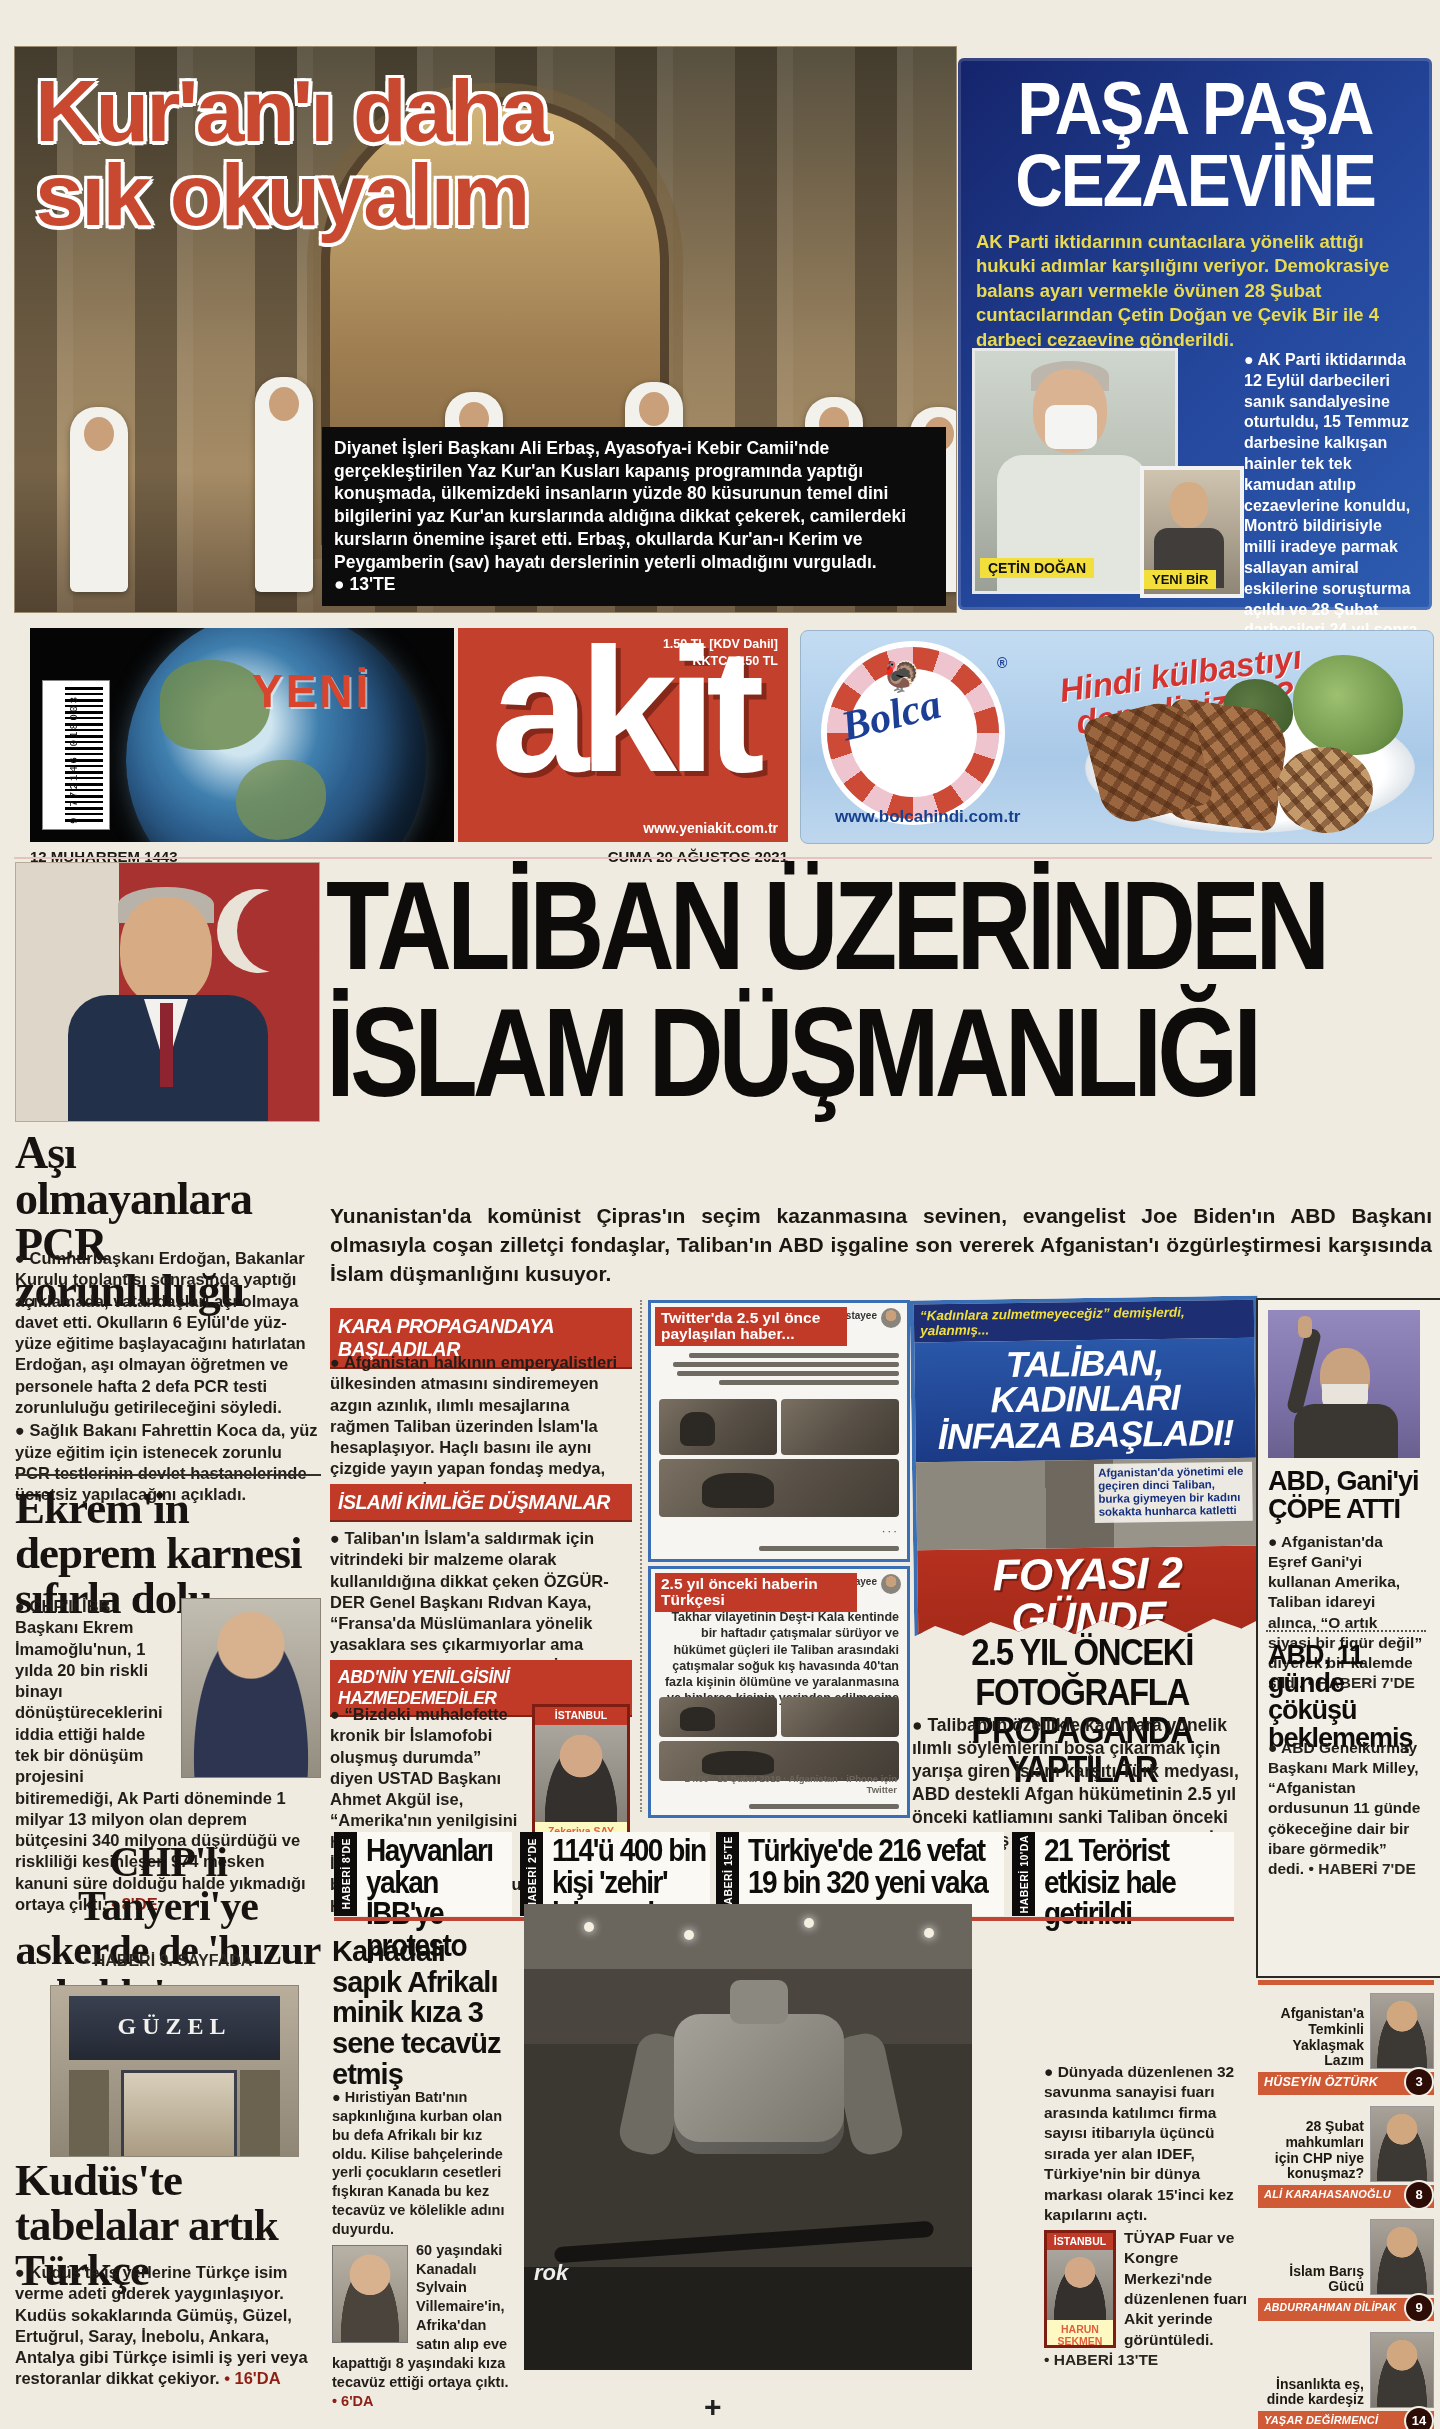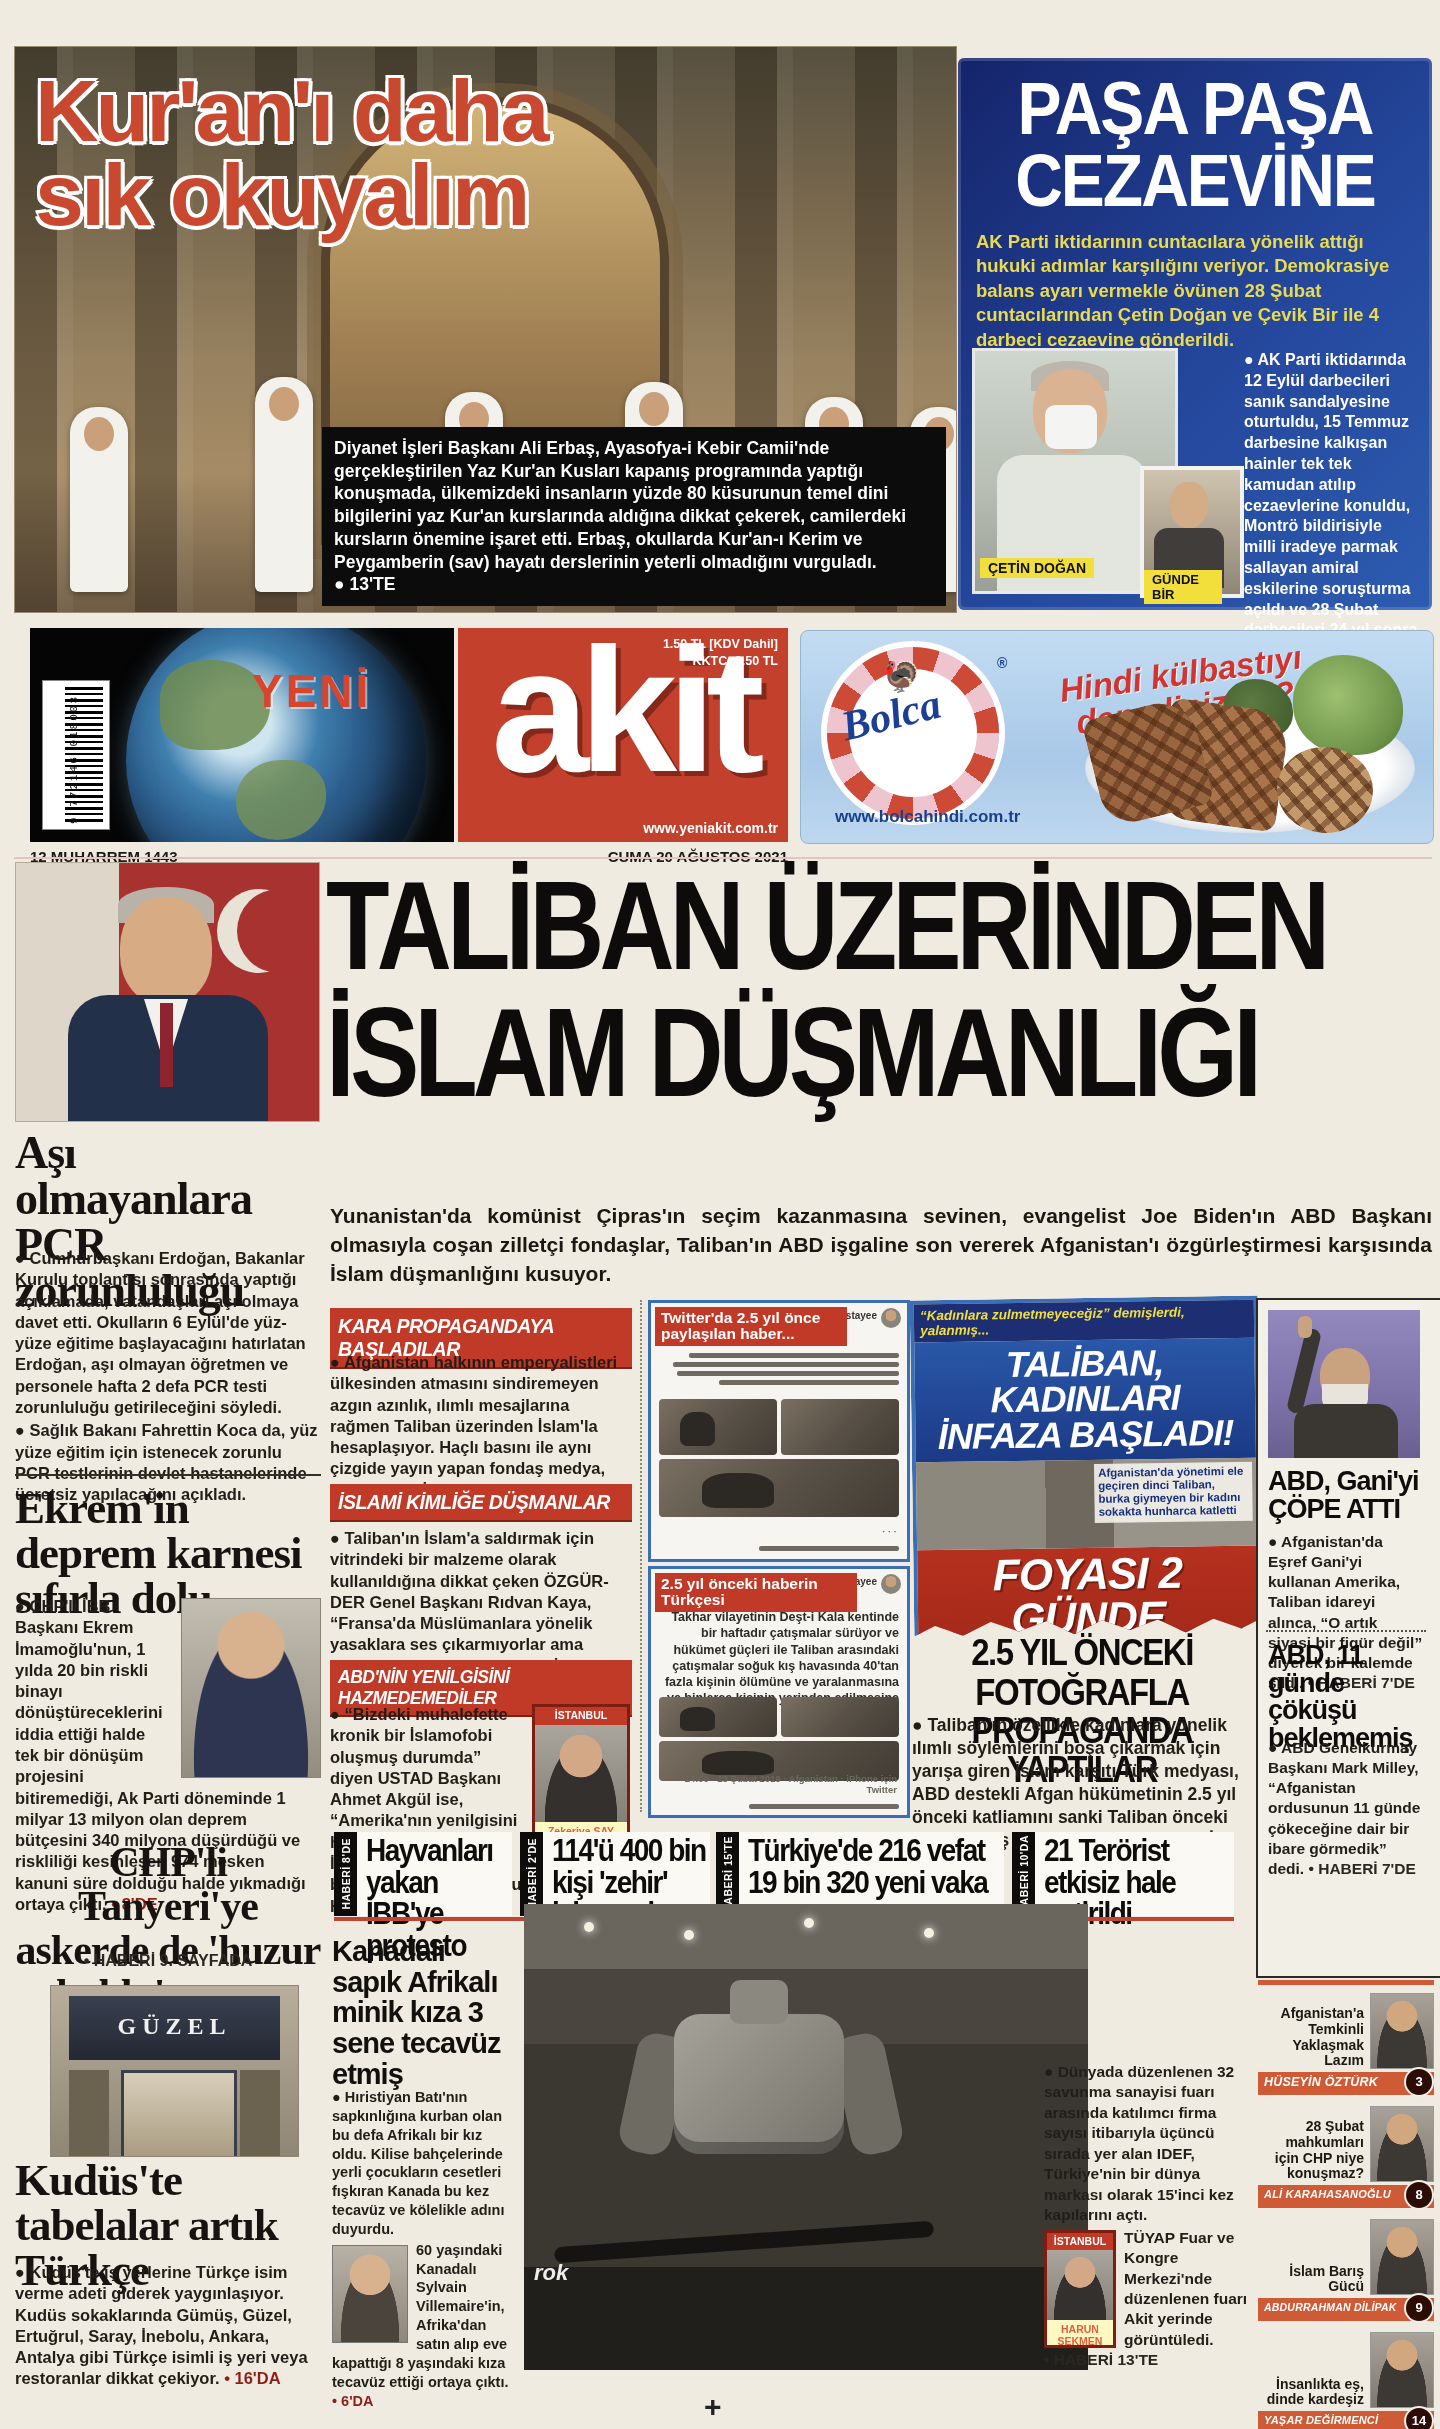--- a/index.html
+++ b/index.html
@@ -147,21 +147,21 @@
      display:flex;align-items:center;justify-content:center;}
   .strip .tab span{writing-mode:vertical-rl;transform:rotate(180deg);font-size:10.5px;font-weight:800;letter-spacing:.5px;}
   .strip .st{position:absolute;left:32px;top:4px;right:4px;font-weight:800;font-size:28px;line-height:1.02;letter-spacing:-1.5px;color:#0f0d0b;transform:scaleY(1.1);transform-origin:top left;}
   .striprule{left:334px;top:1917px;width:900px;height:4px;background:#c24434;}
   
   .can-title{left:332px;top:1936px;width:184px;font-weight:800;font-size:29px;line-height:1.06;letter-spacing:-1px;color:#12100d;}
   .can-body{left:332px;top:2088px;width:184px;font-size:14.5px;line-height:1.3;font-weight:600;color:#211d18;}
   .mug{float:left;width:74px;height:96px;margin:4px 8px 2px 0;border:1px solid #777;
      background:radial-gradient(circle at 50% 30%,#d8b28e 0 26%,transparent 27%),radial-gradient(ellipse at 50% 92%,#4a443c 0 55%,transparent 56%),linear-gradient(#b8b2a6,#8d877c);}
   
-  .expo{left:524px;top:1904px;width:564px;height:466px;overflow:hidden;background:linear-gradient(180deg,#6a665e 0 14%,#4a463f 14% 30%,#3b3831 30% 78%,#211f1c 78% 100%);}
+  .expo{left:524px;top:1904px;width:448px;height:466px;overflow:hidden;background:linear-gradient(180deg,#6a665e 0 14%,#4a463f 14% 30%,#3b3831 30% 78%,#211f1c 78% 100%);}
   .expo .light{position:absolute;width:10px;height:10px;border-radius:50%;background:#f4efdf;box-shadow:0 0 10px #fff;}
   .robot{position:absolute;left:120px;top:70px;width:230px;height:250px;}
   .robot .torso{position:absolute;left:30px;top:40px;width:170px;height:140px;border-radius:26px;background:linear-gradient(135deg,#a5a29a,#76736b);box-shadow:inset 0 -12px 0 rgba(0,0,0,.3);}
   .robot .head{position:absolute;left:86px;top:6px;width:58px;height:44px;border-radius:10px;background:#8b887f;}
   .robot .armL{position:absolute;left:-16px;top:60px;width:52px;height:120px;border-radius:20px;background:#6e6b63;transform:rotate(12deg);}
   .robot .armR{position:absolute;right:-20px;top:60px;width:52px;height:120px;border-radius:20px;background:#6e6b63;transform:rotate(-12deg);}
   .gunbar{position:absolute;left:30px;top:330px;width:380px;height:16px;border-radius:8px;background:#15141२2;background:#151412;transform:rotate(-4deg);}
   .rok{position:absolute;left:10px;bottom:84px;color:#eee;font-weight:800;font-size:22px;font-style:italic;}
   .def-panel{left:948px;top:1914px;width:303px;height:142px;background:rgba(211,137,76,.93);}
   .def-title{position:absolute;left:14px;top:8px;width:280px;color:#fff;font-weight:700;font-size:39px;line-height:1.08;letter-spacing:-1px;text-shadow:1px 1px 2px rgba(90,50,10,.4);}
@@ -223,21 +223,21 @@
         <div class="pp-hair"></div>
         <div class="pp-head"></div>
         <div class="pp-mask"></div>
         <div class="pp-body"></div>
       </div>
       <div class="ylabel" style="left:8px;top:210px;">ÇETİN DOĞAN</div>
       <div class="pasa-photo2">
         <div class="pp2-head"></div>
         <div class="pp2-body"></div>
       </div>
-      <div class="ylabel" style="left:172px;top:222px;font-size:13px;">GÜNDE BİR</div>
+      <div class="ylabel" style="left:172px;top:222px;font-size:13px;">YENİ BİR</div>
     </div>
     <div class="abs pasa-body">
       <span>● AK Parti iktidarında 12 Eylül darbecileri sanık sandalyesine oturtuldu, 15 Temmuz darbesine kalkışan hainler tek tek kamudan atılıp cezaevlerine konuldu, Montrö bildirisiyle milli iradeye parmak sallayan amiral eskilerine soruşturma açıldı ve 28 Şubat darbecileri 24 yıl sonra müebbet hapis cezasına çarptırılarak cezaevinin yolunu tuttu.</span>
       <span class="ref" style="color:#dfe6f5">• HABERİ 13'TE</span>
     </div>
   </div>
 
   <div class="abs mh-black">
     <div class="globe"></div>
     <div class="yeni">YENİ</div>

